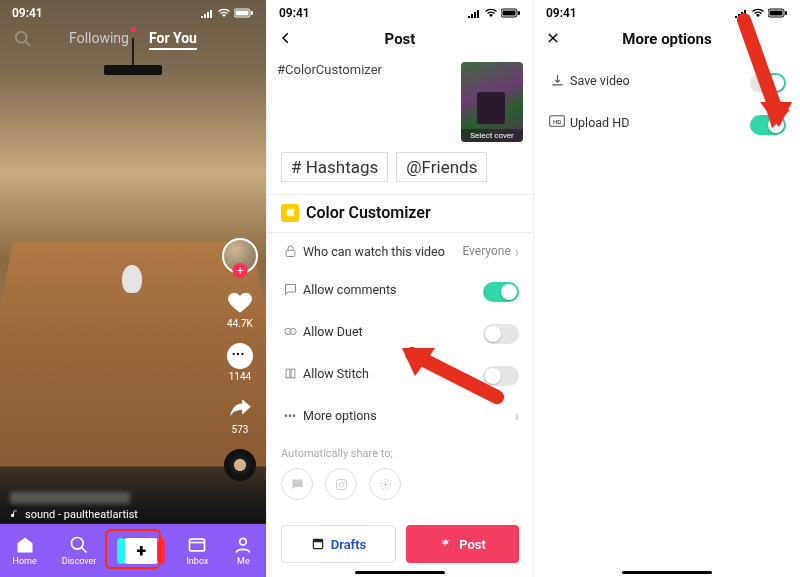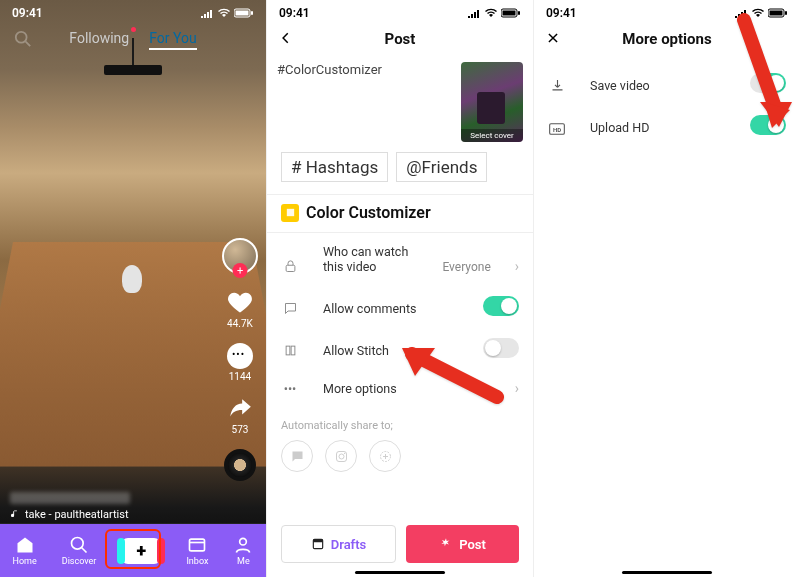--- a/index.html
+++ b/index.html
@@ -21,21 +21,21 @@
     background: linear-gradient(180deg,#6b5a45 0%, #7d6a52 12%, #a88c68 22%, #c9ab80 30%, #8b6a42 45%, #9a7448 55%, #7b5a39 70%, #181818 88%, #000 100%);
   }
   
   .lamp { position:absolute; left:50%; top:38px; transform:translateX(-50%); }
   .lamp-rod { width:2px; height:28px; background:#1a1a1a; margin:0 auto; }
   .lamp-shade { width:58px; height:10px; background:#111; border-radius:2px; margin-top:-1px; }
   .table-top { position:absolute; left:5%; right:5%; top:42%; height:30%; background:linear-gradient(180deg,#b07946,#8a5a32); transform:perspective(200px) rotateX(18deg); transform-origin:top; }
   .vase { position:absolute; left:46%; top:46%; width:20px; height:28px; background:#e4e4e4; border-radius:50% 50% 40% 40%; }
   .top-tabs { position:absolute; top:30px; left:0; right:0; display:flex; justify-content:center; gap:20px; font-size:14px; z-index:4; }
   .top-tabs span { color:#ccc; }
-  .top-tabs .active { color:#0369a1; font-weight:400; border-bottom:2px solid #fff; padding-bottom:2px;}
+  .top-tabs .active { color:#ffffff; font-weight:700; border-bottom:2px solid #fff; padding-bottom:2px;}
   .top-tabs .dot { position:relative; }
   .top-tabs .dot::after { content:""; position:absolute; top:-3px; right:-7px; width:5px; height:5px; background:#ff2d55; border-radius:50%; }
   .search-placeholder { position:absolute; top:30px; left:14px; z-index:4; }
 
   .right-rail { position:absolute; right:8px; bottom:96px; display:flex; flex-direction:column; align-items:center; gap:14px; z-index:4; }
   .avatar { width:36px; height:36px; border-radius:50%; background:radial-gradient(circle at 35% 30%, #d0b896, #7a6a54); border:2px solid #fff; position:relative; }
   .avatar .plus { position:absolute; bottom:-6px; left:50%; transform:translateX(-50%); width:15px; height:15px; background:#ff2d55; border-radius:50%; display:flex; align-items:center; justify-content:center; color:#fff; font-size:11px; line-height:1; }
   .rail-item { display:flex; flex-direction:column; align-items:center; color:#fff; }
   .rail-item .count { font-size:10px; margin-top:2px; }
   .heart { width:28px; height:28px; }
@@ -70,21 +70,21 @@
   .caption-row { display:flex; padding:0 10px 10px; gap:10px; }
   .caption-text { flex:1; font-size:13px; color:#444; }
   .cover { width:62px; height:80px; border-radius:4px; background:linear-gradient(160deg,#3e6a3e 0%, #6b3d72 40%, #285e2a 65%, #5a2d60 100%); position:relative; overflow:hidden; display:flex; align-items:flex-end; justify-content:center; }
   .cover .chair { position:absolute; width:28px; height:32px; bottom:18px; left:16px; background:#2b1a2e; border-radius:3px; }
   .cover span { font-size:8px; color:#fff; background:rgba(0,0,0,.35); width:100%; text-align:center; padding:2px 0; }
   .pill-row { display:flex; gap:8px; padding:0 14px 12px; }
   .pill { border:1px solid #ddd; border-radius:0; padding:4px 9px; font-size:17px; color:#333; display:flex; align-items:center; gap:4px; }
   .tag-row { display:flex; align-items:center; gap:7px; padding:8px 14px 10px; border-top:1px solid #eee; border-bottom:1px solid #eee; }
   .tag-icon { width:18px; height:18px; background:#ffcc00; border-radius:3px; display:flex; align-items:center; justify-content:center; }
   .tag-row span.label { font-size:16px; font-weight:600; }
-  .setting-row { display:flex; align-items:flex-end; padding:11px 14px; font-size:12.5px; color:#333; gap:24px; }
+  .setting-row { display:flex; align-items:flex-start; padding:11px 14px; font-size:12.5px; color:#333; gap:4px; }
   .setting-row .grow { flex:1; }
   .setting-row .value { color:#888; font-size:12px; }
   .chev { color:#bbb; font-size:14px; }
   .rowicon { width:18px; display:flex; justify-content:center; color:#777; }
 
   .toggle { width:36px; height:20px; border-radius:10px; position:relative; }
   .toggle::after { content:""; position:absolute; width:16px; height:16px; background:#fff; border-radius:50%; top:2px; box-shadow:0 1px 2px rgba(0,0,0,.25); }
   .toggle.on { background:#33d6a6; }
   .toggle.on::after { right:2px; }
   .toggle.off { background:#e6e6e6; }
@@ -92,21 +92,21 @@
   .toggle.partial { background:linear-gradient(90deg,#e6e6e6 50%, #33d6a6 50%); }
   .toggle.partial::after { right:2px; }
 
   .share-section { padding:12px 14px 6px; }
   .share-section .lbl { font-size:11px; color:#aaa; margin-bottom:8px; }
   .share-icons { display:flex; gap:12px; }
   .share-circle { width:32px; height:32px; border:1px solid #ddd; border-radius:50%; display:flex; align-items:center; justify-content:center; color:#999; }
 
   .bottom-actions { position:absolute; bottom:14px; left:0; right:0; padding:0 14px; display:flex; gap:10px; }
   .btn { flex:1; height:38px; border-radius:4px; display:flex; align-items:center; justify-content:center; gap:6px; font-size:13px; font-weight:600; }
-  .btn.drafts { border:1px solid #ddd; color:#8b5cf6; background:#fff; }
+  .btn.drafts { border:1px solid #ddd; color:#1d4ed8; background:#fff; }
   .btn.post { background:#f33e62; color:#fff; }
 
   
   .subtext { font-size:10.5px; color:#b5b5b5; padding:0 14px 0 44px; line-height:1.35; margin-top:-4px; }
 
   
   .arrow { position:absolute; z-index:20; pointer-events:none; }
   .arrow svg { display:block; filter:drop-shadow(0 1px 1px rgba(0,0,0,.15)); }
 
 </style>
@@ -173,21 +173,21 @@
       </div>
       <div class="disc"></div>
     </div>
 
     <div class="caption">
       <div class="blur"></div>
       <div class="music">
         <svg width="11" height="11" viewBox="0 0 24 24">
             <path fill="#fff" d="M9 3v10.5A3.5 3.5 0 1 1 7 11V5h8V3H9z"></path>
           </svg>
-        <span>take - paultheatlartist</span>
+        <span>sound - paultheatlartist</span>
       </div>
     </div>
 
     <div class="bottom-nav">
       <div class="nav-item">
         <svg width="20" height="20" viewBox="0 0 24 24">
             <path fill="#fff" d="M3 10l9-7 9 7v11H3z"></path>
           </svg>
         <span>Home</span>
       </div>
@@ -279,20 +279,30 @@
       <span class="chev">›</span>
     </div>
     <div class="setting-row">
       <span class="rowicon">
           <svg width="15" height="15" viewBox="0 0 24 24">
             <path d="M4 4h16v12H8l-4 4z" fill="none" stroke="#888" stroke-width="1.5"></path>
           </svg>
         </span>
       <span class="grow">Allow comments</span>
       <div class="toggle on"></div>
+    </div>
+    <div class="setting-row">
+      <span class="rowicon">
+          <svg width="15" height="15" viewBox="0 0 24 24">
+            <circle cx="8" cy="12" r="5" fill="none" stroke="#888" stroke-width="1.5"></circle>
+            <circle cx="16" cy="12" r="5" fill="none" stroke="#888" stroke-width="1.5"></circle>
+          </svg>
+        </span>
+      <span class="grow">Allow Duet</span>
+      <div class="toggle off"></div>
     </div>
     <div class="setting-row">
       <span class="rowicon">
           <svg width="15" height="15" viewBox="0 0 24 24">
             <rect x="5" y="5" width="6" height="14" fill="none" stroke="#888" stroke-width="1.5"></rect>
             <rect x="13" y="5" width="6" height="14" fill="none" stroke="#888" stroke-width="1.5"></rect>
           </svg>
         </span>
       <span class="grow">Allow Stitch</span>
       <div class="toggle off"></div>

